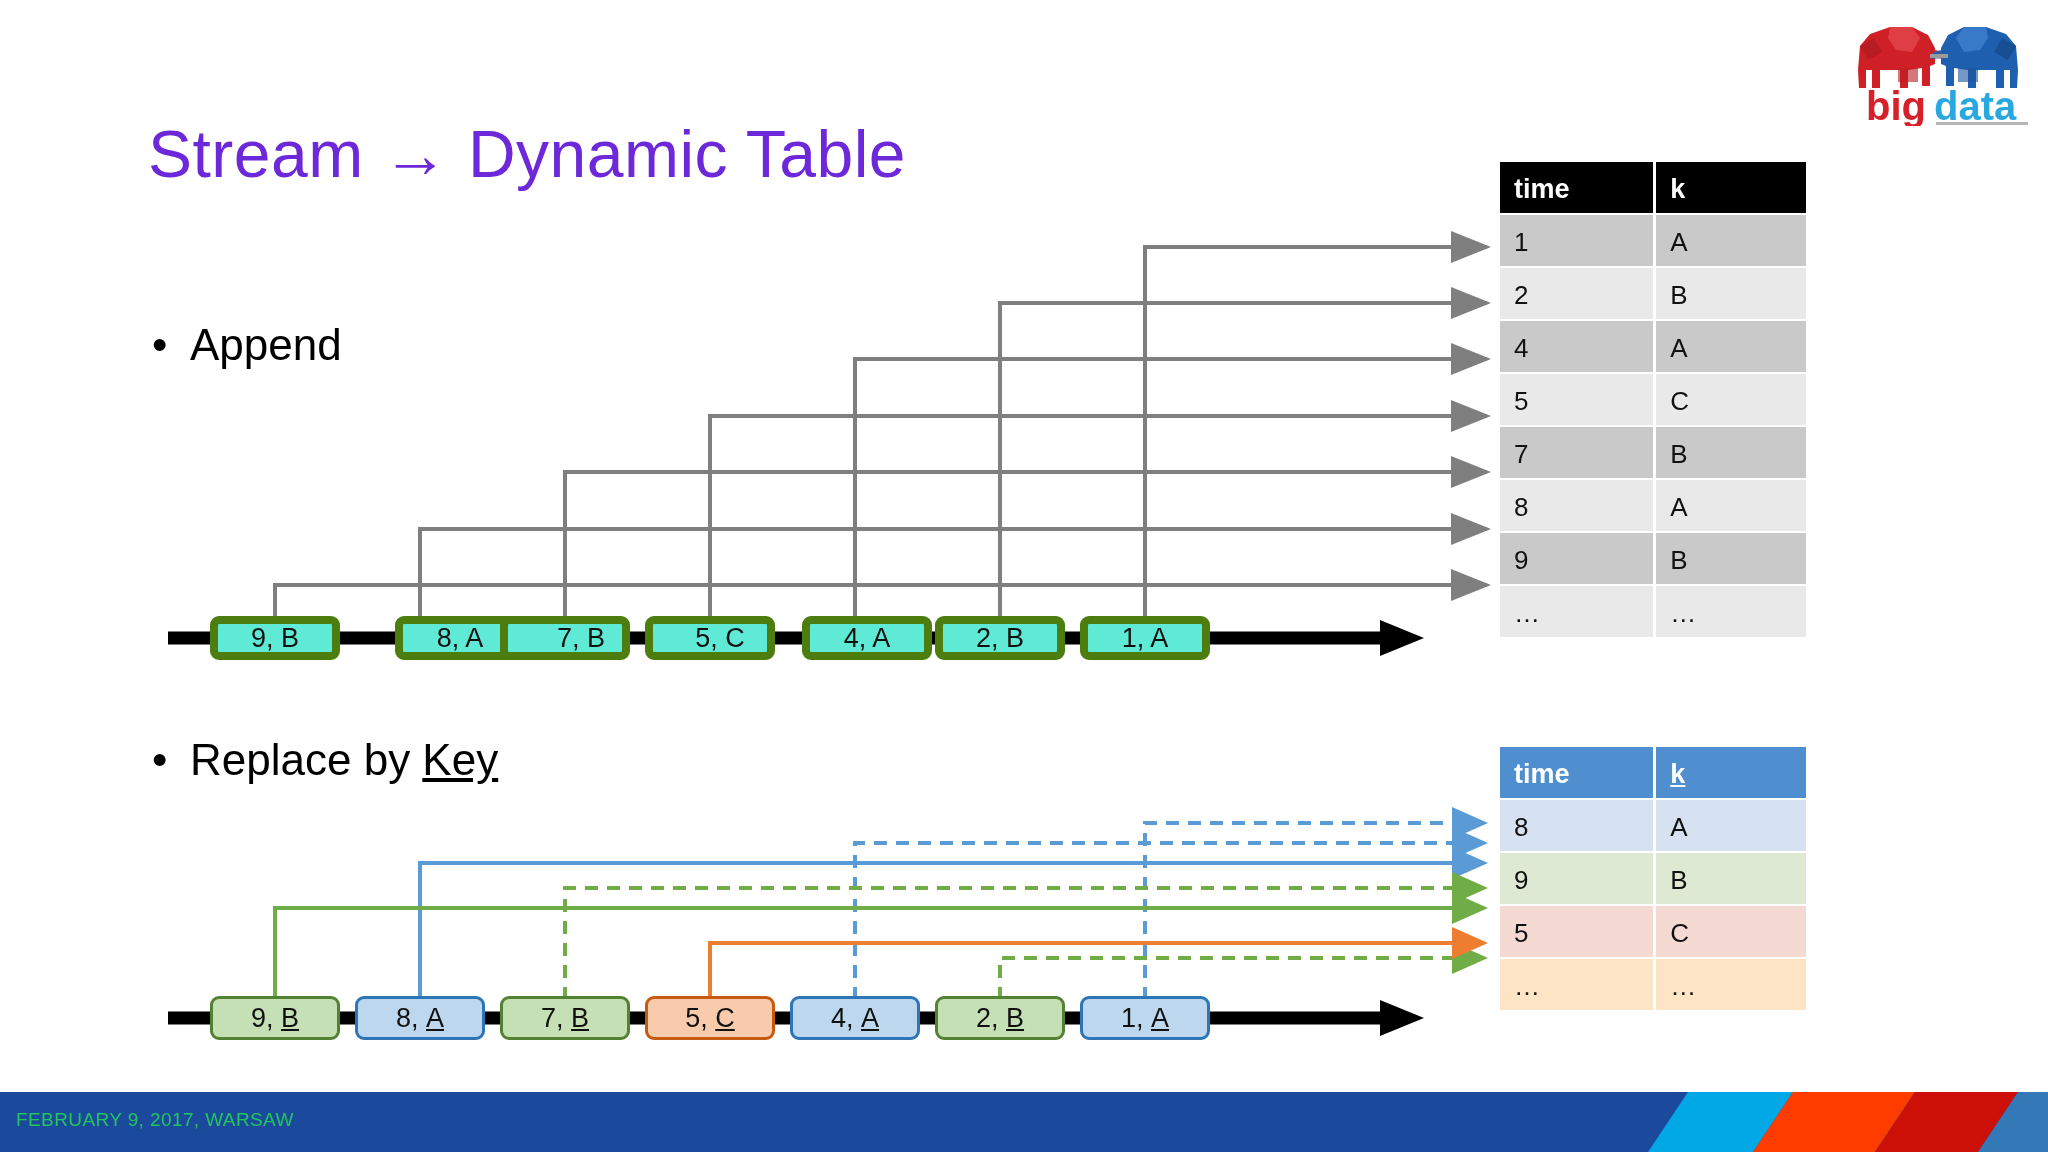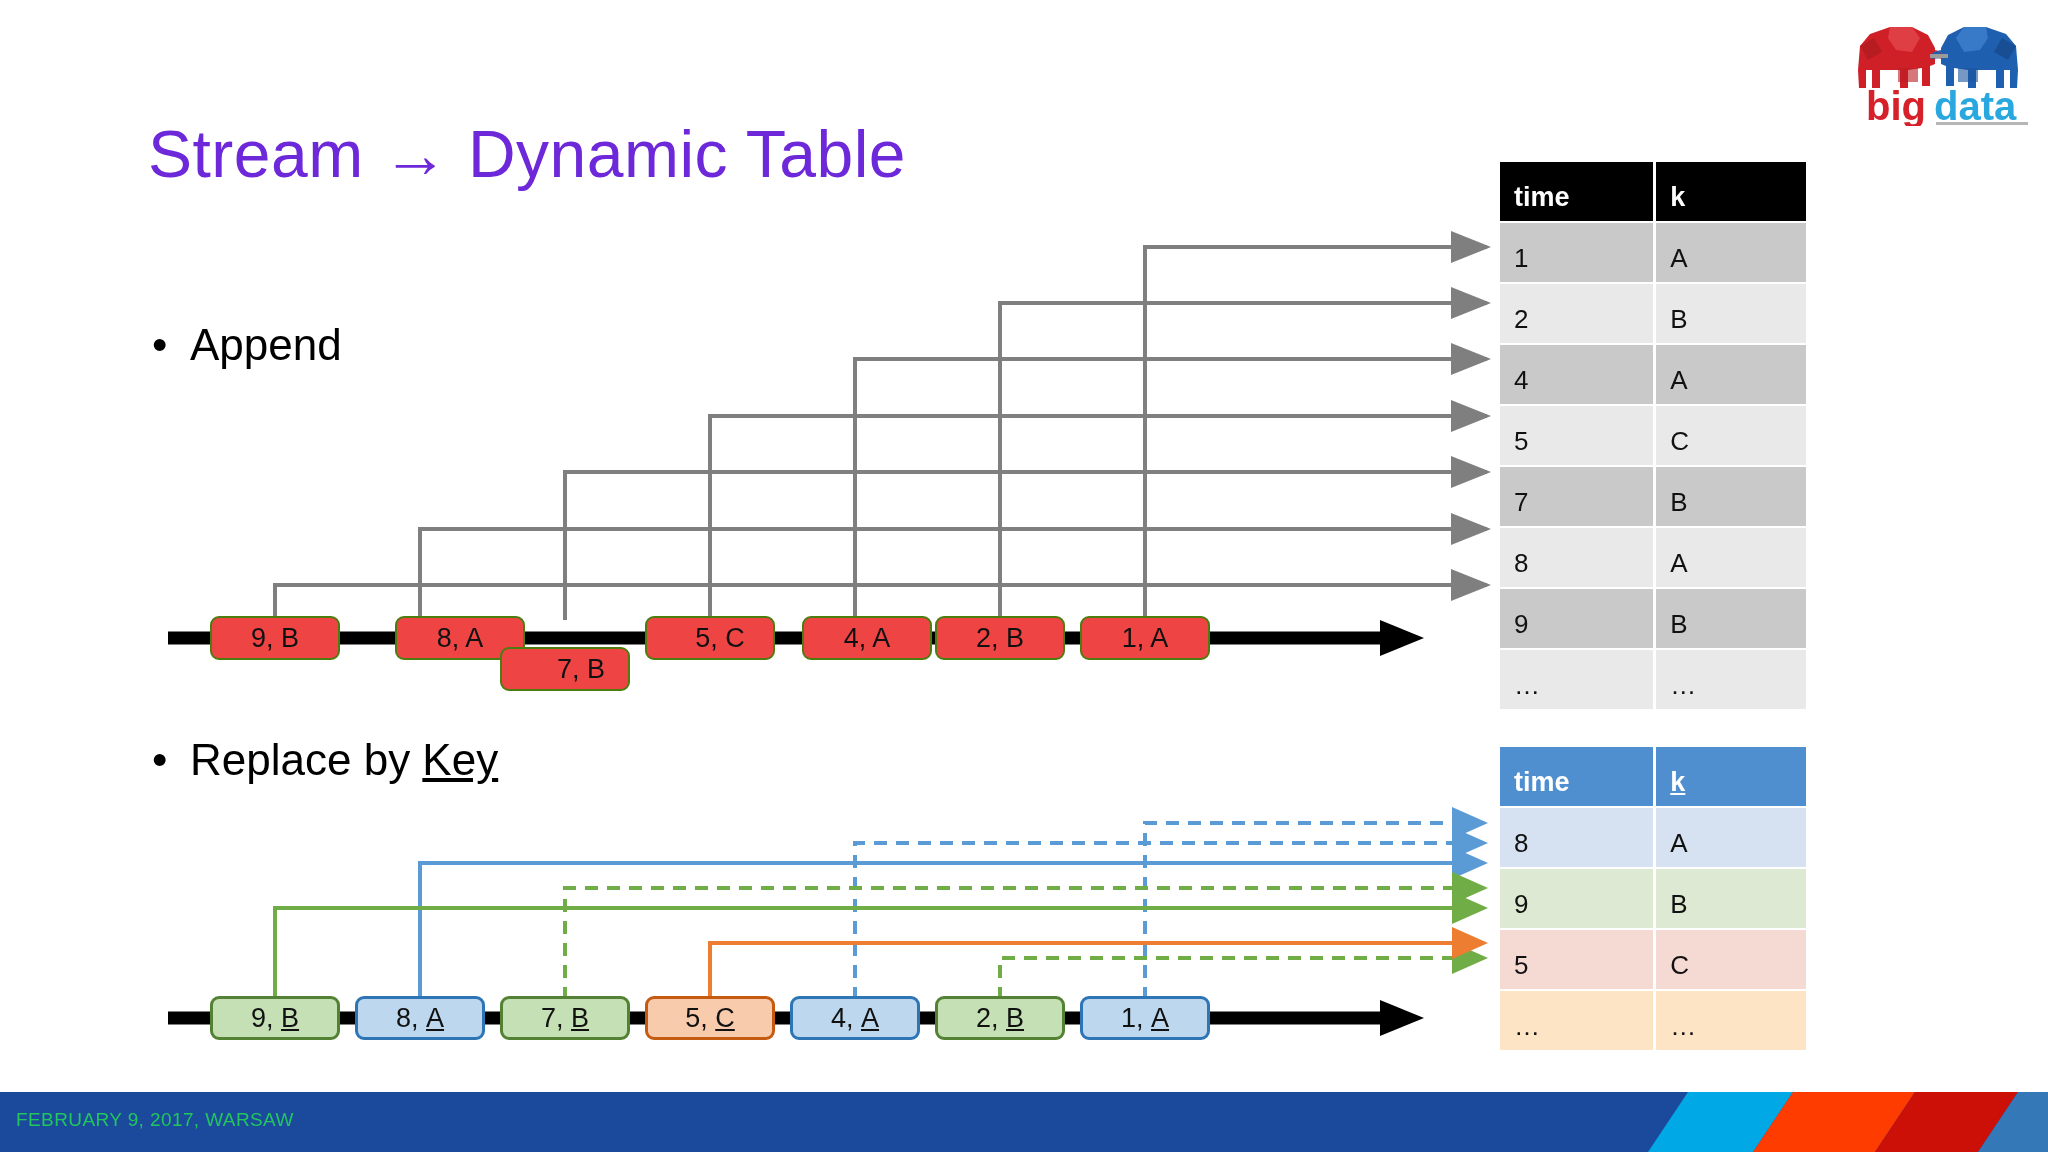--- a/index.html
+++ b/index.html
@@ -66,22 +66,22 @@
     display: flex;
     align-items: center;
     justify-content: center;
     font-size: 27px;
     color: #111111;
     white-space: nowrap;
   }
   .evt .ktext { text-decoration: underline; }
 
   .evt.gray {
-    background: #ef4444;
-    border: 2px solid #4d7c0f;
+    background: #5eead4;
+    border: 8px solid #4d7c0f;
   }
   .evt.green {
     background: #c5e0b4;
     border: 3px solid #548235;
   }
   .evt.blue {
     background: #bdd7ee;
     border: 3px solid #2e75b6;
   }
   .evt.orange {
@@ -93,21 +93,21 @@
   .dtable {
     position: absolute;
     border-collapse: separate;
     border-spacing: 3px 2px;
     width: 312px;
   }
   .dtable td, .dtable th {
     font-size: 26px;
     font-weight: 400;
     text-align: left;
-    padding: 20px 0 8px 14px;
+    padding: 12px 0 8px 14px;
     color: #111111;
   }
   .dtable th {
     font-weight: bold;
     font-size: 27px;
   }
   .dtable .c-time { width: 155px; }
   .dtable .c-k    { width: 152px; }
 
   
@@ -249,21 +249,21 @@
   </g>
 </svg>
 
 <div id="stream-append">
   <div class="evt gray" style="left:210px;  top:616px;">
     <span>9, B</span>
   </div>
   <div class="evt gray" style="left:355px;  top:616px;margin-left:40px;">
     <span>8, A</span>
   </div>
-  <div class="evt gray" style="left:500px;  top:647px;padding-left:32px;">
+  <div class="evt gray" style="left:500px;  top:616px;padding-left:32px;">
     <span>7, B</span>
   </div>
   <div class="evt gray" style="left:645px;  top:616px;padding-left:20px;">
     <span>5, C</span>
   </div>
   <div class="evt gray" style="left:790px;  top:616px;margin-left:12px;">
     <span>4, A</span>
   </div>
   <div class="evt gray" style="left:935px;  top:616px;">
     <span>2, B</span>

